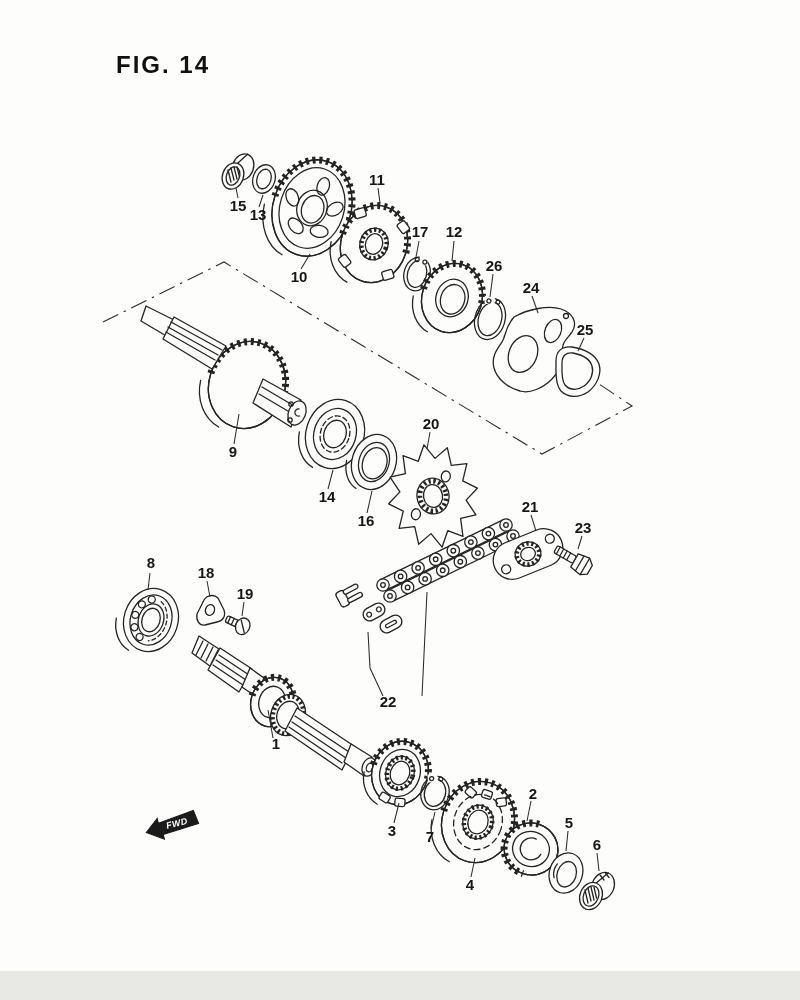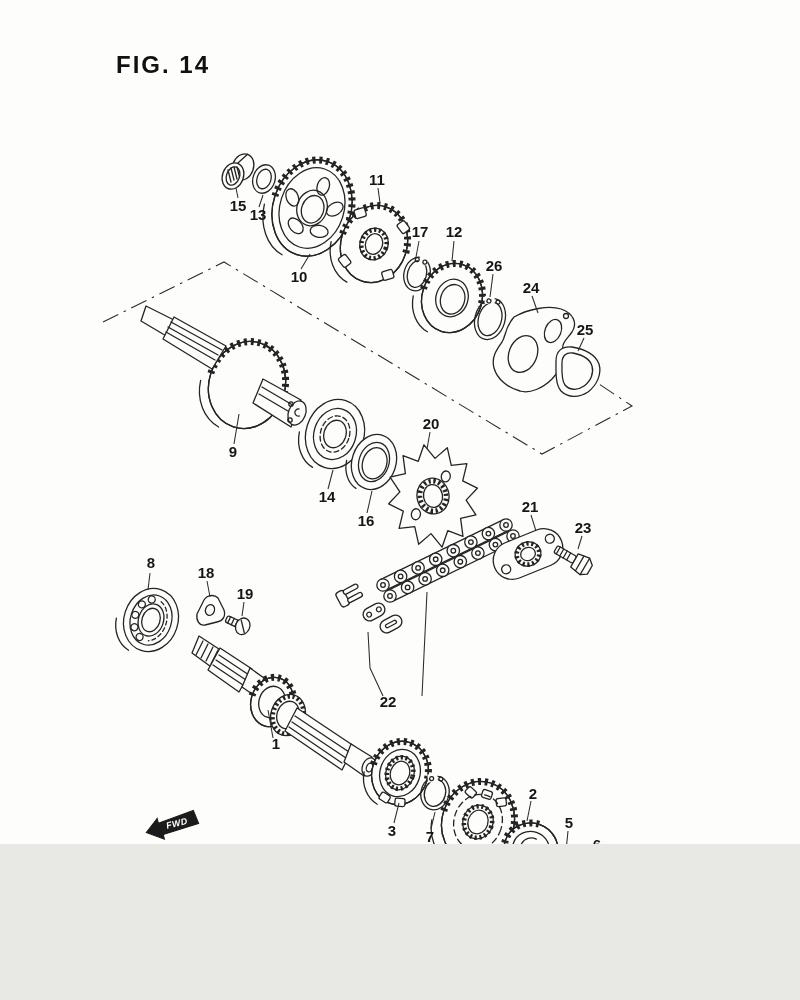--- a/index.html
+++ b/index.html
@@ -1,16 +1,16 @@
 <!DOCTYPE html>
 <html><head>
 <meta charset="utf-8">
 <style>
   html,body { margin:0; padding:0; background:#e8e8e4; }
-  .page { width:800px; height:844px; background:#fdfdfb; position:relative; margin:0 auto; overflow:hidden;
+  .page { width:800px; height:971px; background:#fdfdfb; position:relative; margin:0 auto; overflow:hidden;
           font-family:"Liberation Sans", sans-serif; }
   svg { display:block; }
   .ln   { fill:none;    stroke:#242424; stroke-width:1.3; stroke-linecap:round; stroke-linejoin:round; }
   .lnf  { fill:#fdfdfb; stroke:#242424; stroke-width:1.3; stroke-linecap:round; stroke-linejoin:round; }
   .teeth{ fill:none;    stroke:#242424; stroke-width:7;   stroke-dasharray:3 3.8; }
   .spl  { fill:none;    stroke:#242424; stroke-width:4.6; stroke-dasharray:2.3 2.6; }
   .dd   { fill:none;    stroke:#2c2c2c; stroke-width:1.1; stroke-dasharray:8 3.5 1.5 3.5; }
   .dash { fill:none;    stroke:#2b2b2b; stroke-width:1.1; stroke-dasharray:17 6 2.5 6; }
   .lead { fill:none;    stroke:#2b2b2b; stroke-width:1.05; }
   .lbl  { font:700 15px "Liberation Sans", sans-serif; fill:#161616; text-anchor:middle; }

